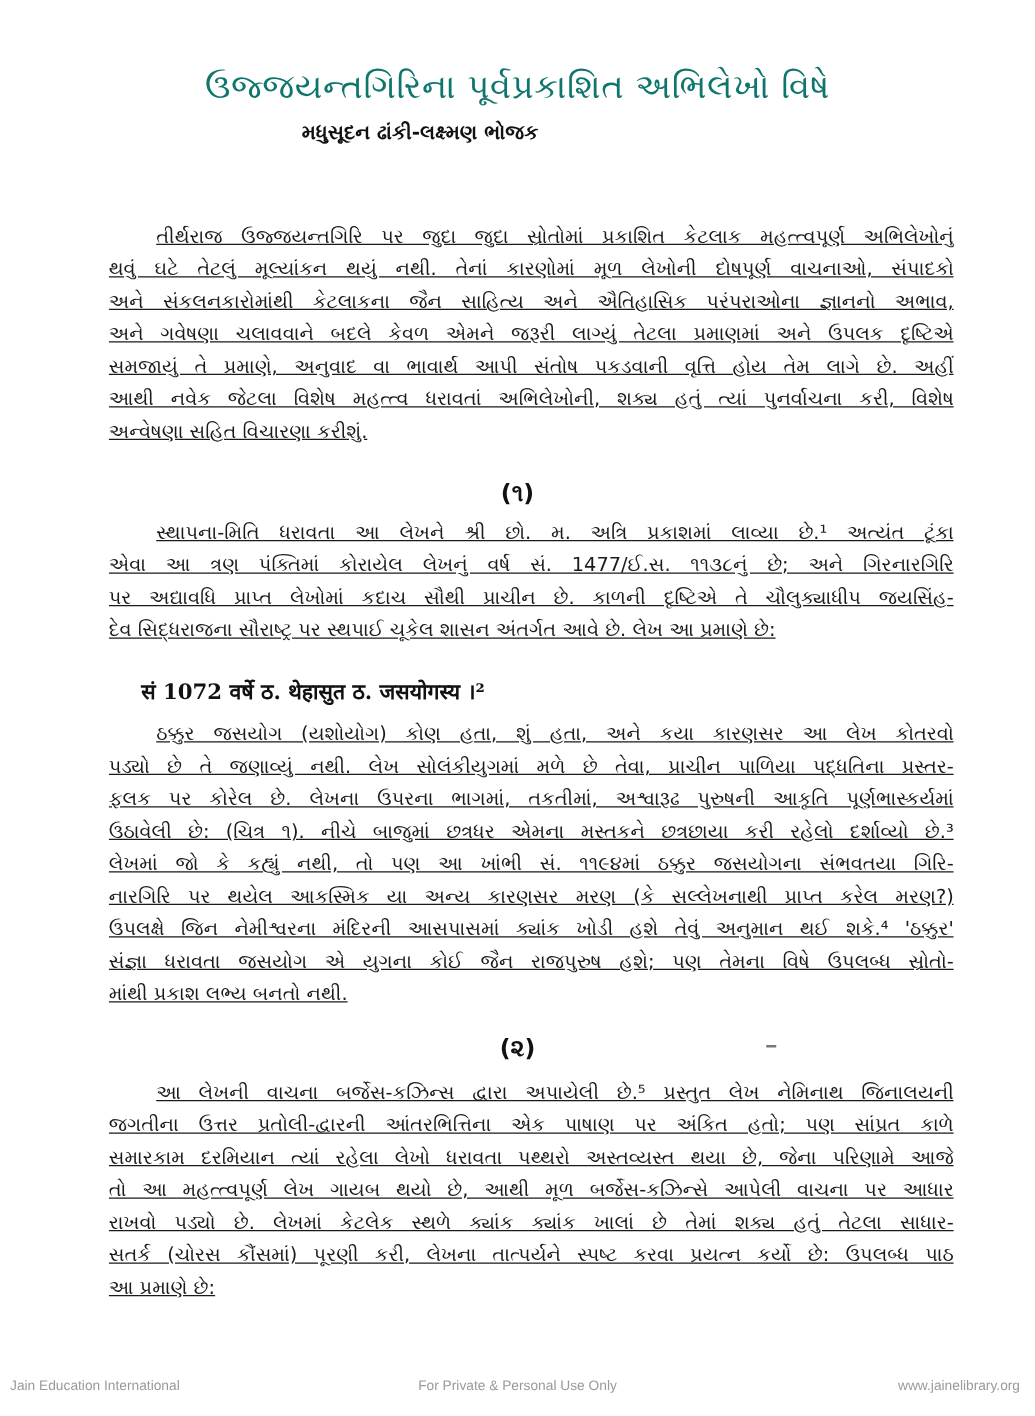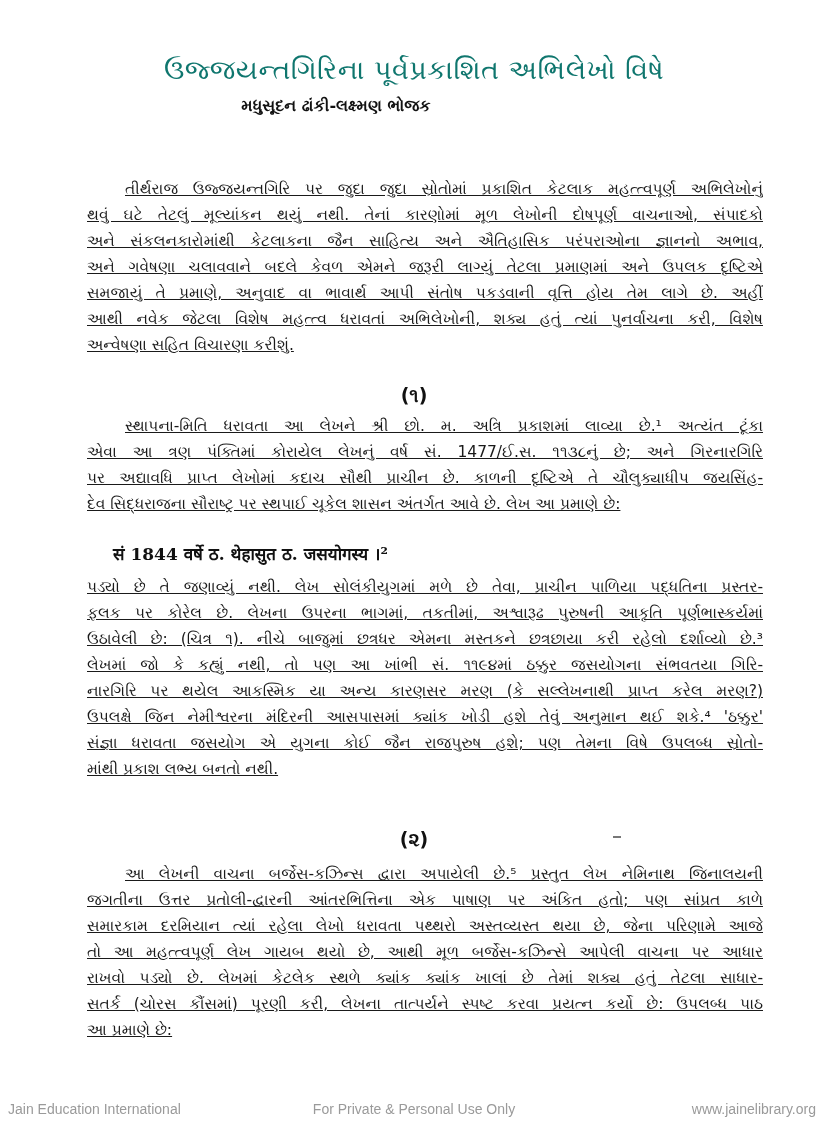--- a/index.html
+++ b/index.html
@@ -86,21 +86,21 @@
       left: 613px;
       top: 836px;
       width: 8px;
       height: 2px;
       background: #777;
     }
     .footer {
       position: absolute;
       top: 1102px;
       font-family: "Liberation Sans", sans-serif;
-      font-size: 14px;
+      font-size: 11px;
       color: #9a9a9a;
       line-height: 14px;
     }
     .footer.left { left: 8px; }
     .footer.center { left: 0; width: 828px; text-align: center; }
     .footer.right { right: 12px; }
   </style>
 </head>
 <body>
 
@@ -121,23 +121,24 @@
 
   <div class="section-num" style="top:381px;">(૧)</div>
 
   <div class="block" style="top:413px;">
     <span class="line indent">સ્થાપના-મિતિ ધરાવતા આ લેખને શ્રી છો. મ. અત્રિ પ્રકાશમાં લાવ્યા છે.¹ અત્યંત ટૂંકા</span>
     <span class="line">એવા આ ત્રણ પંક્તિમાં કોરાયેલ લેખનું વર્ષ સં. 1477/ઈ.સ. ૧૧૩૮નું છે; અને ગિરનારગિરિ</span>
     <span class="line">પર અદ્યાવધિ પ્રાપ્ત લેખોમાં કદાચ સૌથી પ્રાચીન છે. કાળની દૃષ્ટિએ તે ચૌલુક્યાધીપ જયસિંહ-</span>
     <span class="line last">દેવ સિદ્ધરાજના સૌરાષ્ટ્ર પર સ્થપાઈ ચૂકેલ શાસન અંતર્ગત આવે છે. લેખ આ પ્રમાણે છે:</span>
   </div>
 
-  <div class="sanskrit" style="top:541px;">सं 1844 वर्षे ठ. थेहासुत ठ. जसयोगस्य ।²</div>
+  <div class="sanskrit" style="top:541px;">सं 1072 वर्षे ठ. थेहासुत ठ. जसयोगस्य ।²</div>
 
   <div class="block" style="top:574px;">
+    <span class="line indent">ઠક્કુર જસયોગ (યશોયોગ) કોણ હતા, શું હતા, અને કયા કારણસર આ લેખ કોતરવો</span>
     <span class="line">પડ્યો છે તે જણાવ્યું નથી. લેખ સોલંકીયુગમાં મળે છે તેવા, પ્રાચીન પાળિયા પદ્ધતિના પ્રસ્તર-</span>
     <span class="line">ફલક પર કોરેલ છે. લેખના ઉપરના ભાગમાં, તકતીમાં, અશ્વારૂઢ પુરુષની આકૃતિ પૂર્ણભાસ્કર્યમાં</span>
     <span class="line">ઉઠાવેલી છે: (ચિત્ર ૧). નીચે બાજુમાં છત્રધર એમના મસ્તકને છત્રછાયા કરી રહેલો દર્શાવ્યો છે.³</span>
     <span class="line">લેખમાં જો કે કહ્યું નથી, તો પણ આ ખાંભી સં. ૧૧૯૪માં ઠક્કુર જસયોગના સંભવતયા ગિરિ-</span>
     <span class="line">નારગિરિ પર થયેલ આકસ્મિક યા અન્ય કારણસર મરણ (કે સલ્લેખનાથી પ્રાપ્ત કરેલ મરણ?)</span>
     <span class="line">ઉપલક્ષે જિન નેમીશ્વરના મંદિરની આસપાસમાં ક્યાંક ખોડી હશે તેવું અનુમાન થઈ શકે.⁴ 'ઠક્કુર'</span>
     <span class="line">સંજ્ઞા ધરાવતા જસયોગ એ યુગના કોઈ જૈન રાજપુરુષ હશે; પણ તેમના વિષે ઉપલબ્ધ સ્રોતો-</span>
     <span class="line last">માંથી પ્રકાશ લભ્ય બનતો નથી.</span>
   </div>
 

